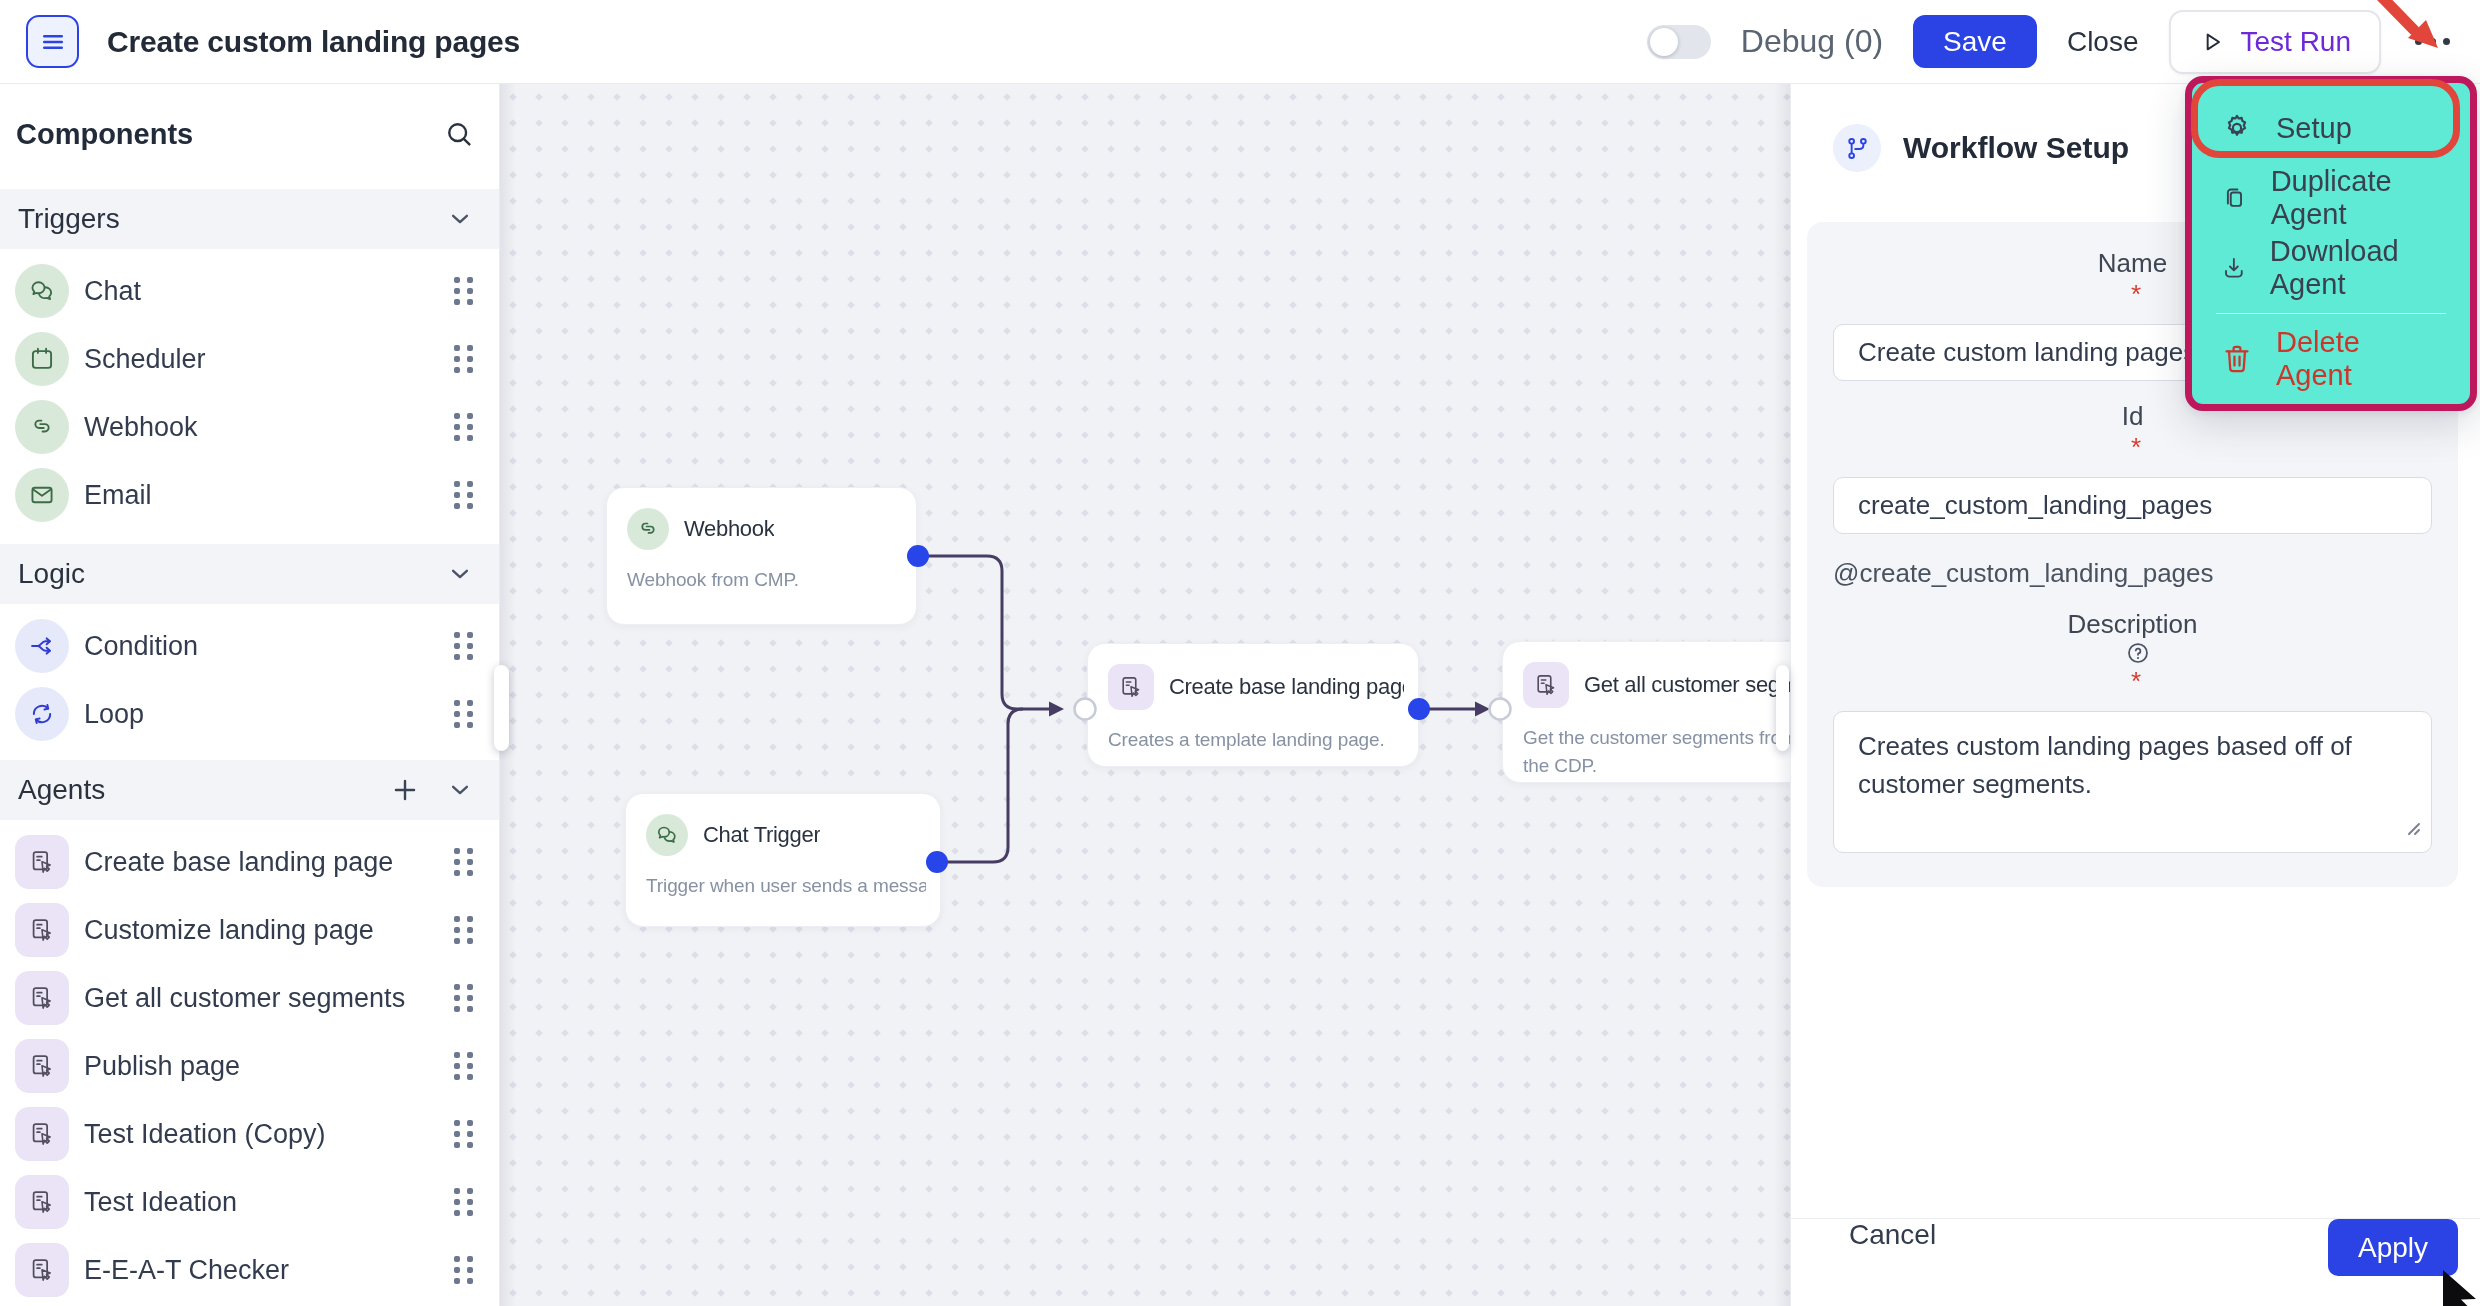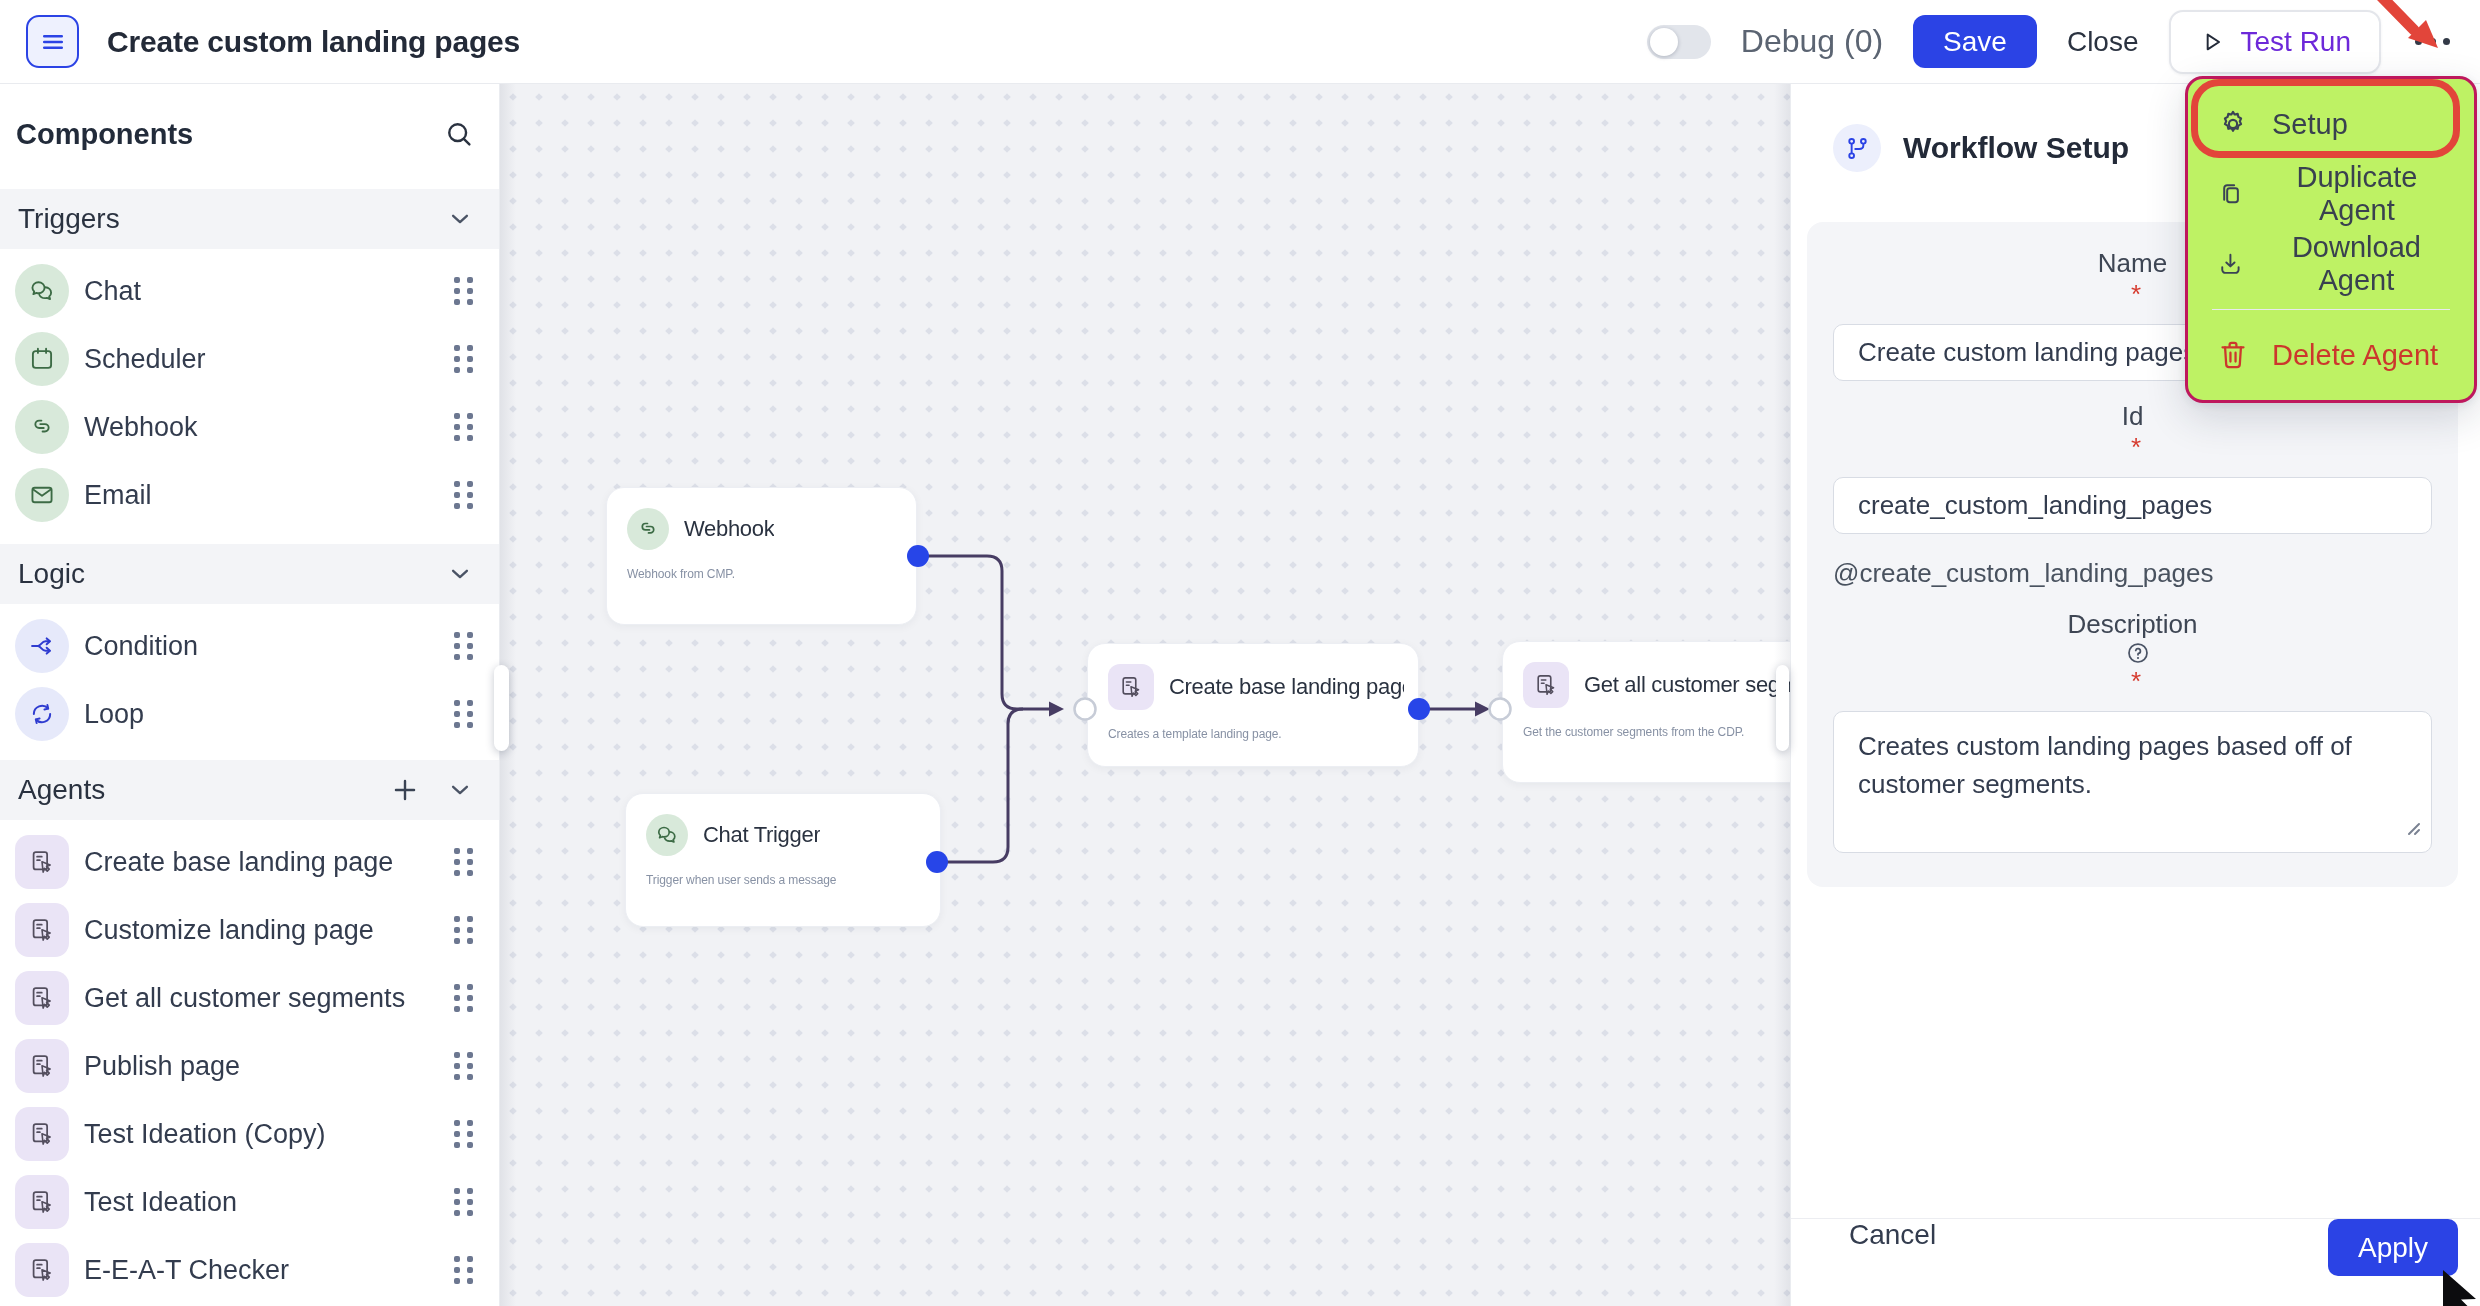--- a/index.html
+++ b/index.html
@@ -52,21 +52,21 @@
   .edge-shadow-left { position:absolute; left:0; top:0; bottom:0; width:16px; z-index:4;
     background:linear-gradient(90deg, rgba(30,40,70,.08), rgba(30,40,70,0)); }
   .edge-shadow-right { position:absolute; right:0; top:0; bottom:0; width:16px; z-index:4;
     background:linear-gradient(270deg, rgba(30,40,70,.07), rgba(30,40,70,0)); }
   .node { position:absolute; background:#fff; border:1px solid #ECEEF3; border-radius:18px;
     box-shadow:0 2px 8px rgba(25,35,65,.05); padding:20px 14px 0 20px; z-index:2; }
   .node-head { display:flex; align-items:center; gap:15px; }
   .node-icon-circle { width:42px; height:42px; border-radius:50%; display:flex; align-items:center; justify-content:center; flex:0 0 auto; }
   .node-icon-square { width:46px; height:46px; border-radius:12px; display:flex; align-items:center; justify-content:center; flex:0 0 auto; }
   .node-title { font-size:22px; color:#2A3240; font-weight:500; letter-spacing:-0.3px; white-space:nowrap; overflow:hidden; }
-  .node-desc { margin-top:16px; font-size:12px; color:#8791A4; letter-spacing:-0.1px; line-height:1.45; }
+  .node-desc { margin-top:16px; font-size:19px; color:#8791A4; letter-spacing:-0.1px; line-height:1.45; }
   .nowrap { white-space:nowrap; overflow:hidden; }
   svg.wires { position:absolute; left:0; top:0; z-index:3; pointer-events:none; }
   .wires path.wire { fill:none; stroke:#473C63; stroke-width:3; }
   .wires .arrowhead { fill:#473C63; }
   .wires .port-in { fill:#fff; stroke:#C7CCD7; stroke-width:2.5; }
   .wires .port-out { fill:#2745E8; }
 
   
   .resize-pill { position:absolute; background:#fff; border-radius:8px; box-shadow:0 2px 8px rgba(25,35,65,.25); cursor:col-resize; }
   .pill-left  { left:494px; top:665px; width:15px; height:86px; z-index:22; }
@@ -90,23 +90,23 @@
   .text-area { width:100%; height:142px; background:#fff; border:1.5px solid #D8DCE4; border-radius:10px;
     padding:16px 24px; font-size:26px; line-height:1.45; color:#333C4E; font-family:inherit; resize:none; display:block; }
   .resize-grip { position:absolute; right:10px; bottom:12px; pointer-events:none; }
   .panel-footer { margin-top:auto; border-top:1px solid #ECEDF1; height:88px; display:flex; align-items:flex-start;
     padding:0 22px 0 58px; }
   .btn-cancel { font-size:28px; color:#333C4E; background:none; border:none; font-family:inherit; cursor:pointer; }
   .btn-apply { margin-left:auto; height:57px; padding:0 30px; background:#2B43E5; color:#fff; border:none;
     border-radius:10px; font-size:28px; font-family:inherit; display:flex; align-items:center; cursor:pointer; }
 
   
-  .menu { position:absolute; left:2185px; top:76px; width:292px; background:#bef264; border:3px solid #be185d;
+  .menu { position:absolute; left:2185px; top:76px; width:292px; background:#5eead4; border:7px solid #be185d;
     border-radius:18px; box-shadow:0 14px 40px rgba(25,35,65,.16), 0 2px 8px rgba(25,35,65,.08);
-    padding:10px 0; z-index:50;text-align:center; }
+    padding:10px 0; z-index:50; }
   .menu-item { height:70px; display:flex; align-items:center; gap:22px; padding:0 28px; font-size:29px;
     color:#39414F; cursor:pointer; }
   .menu-item.danger { color:#CC372C; }
   .menu-divider { height:1px; background:#E8EAEE; margin:10px 24px; }
 
   
   .annotation-rect { position:absolute; left:2191px; top:79px; width:269px; height:79px;
     border:7px solid #E2453A; border-radius:28px; z-index:60; pointer-events:none; }
   .annotation-arrow { position:absolute; left:2352px; top:0; width:100px; height:62px; z-index:60; pointer-events:none; }
   .cursor-el { position:absolute; right:0; bottom:0; width:44px; height:38px; z-index:70; pointer-events:none; }

